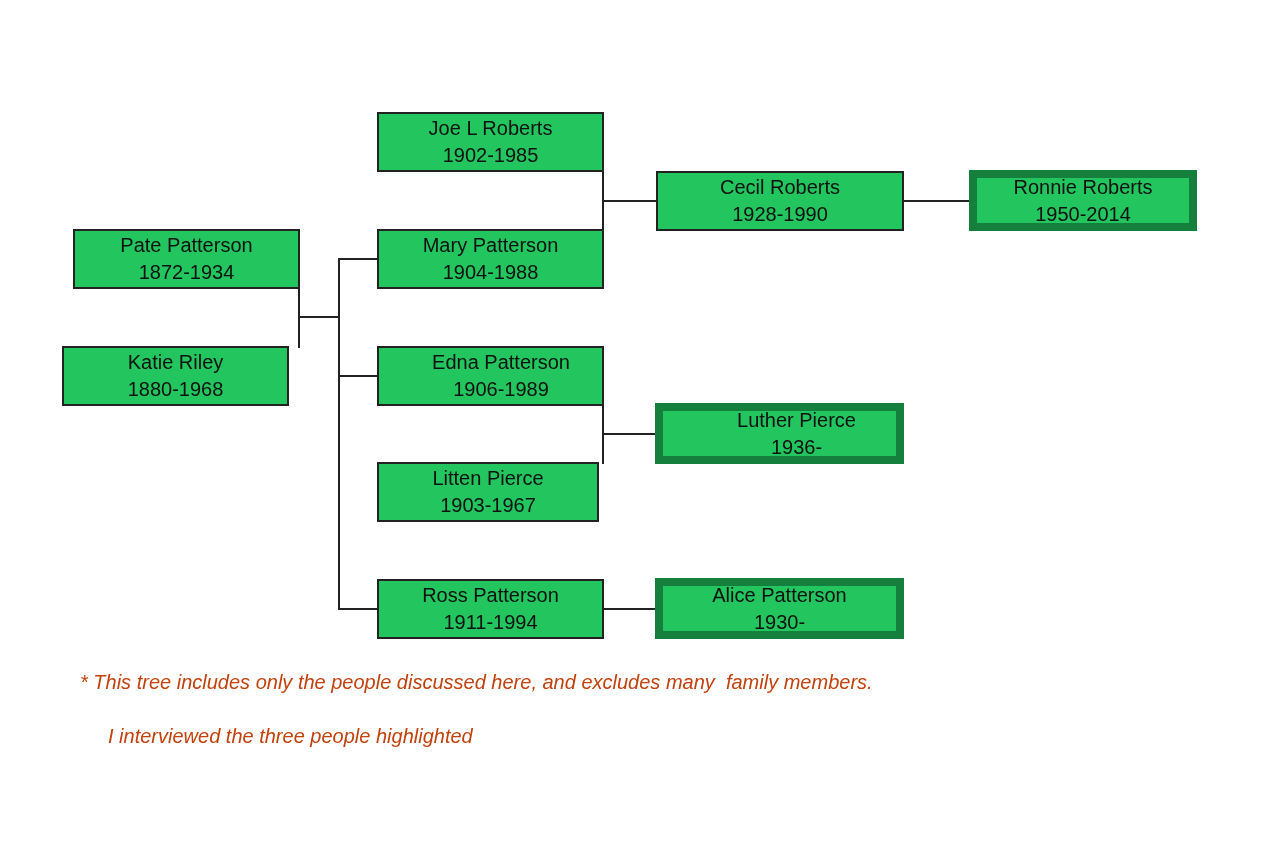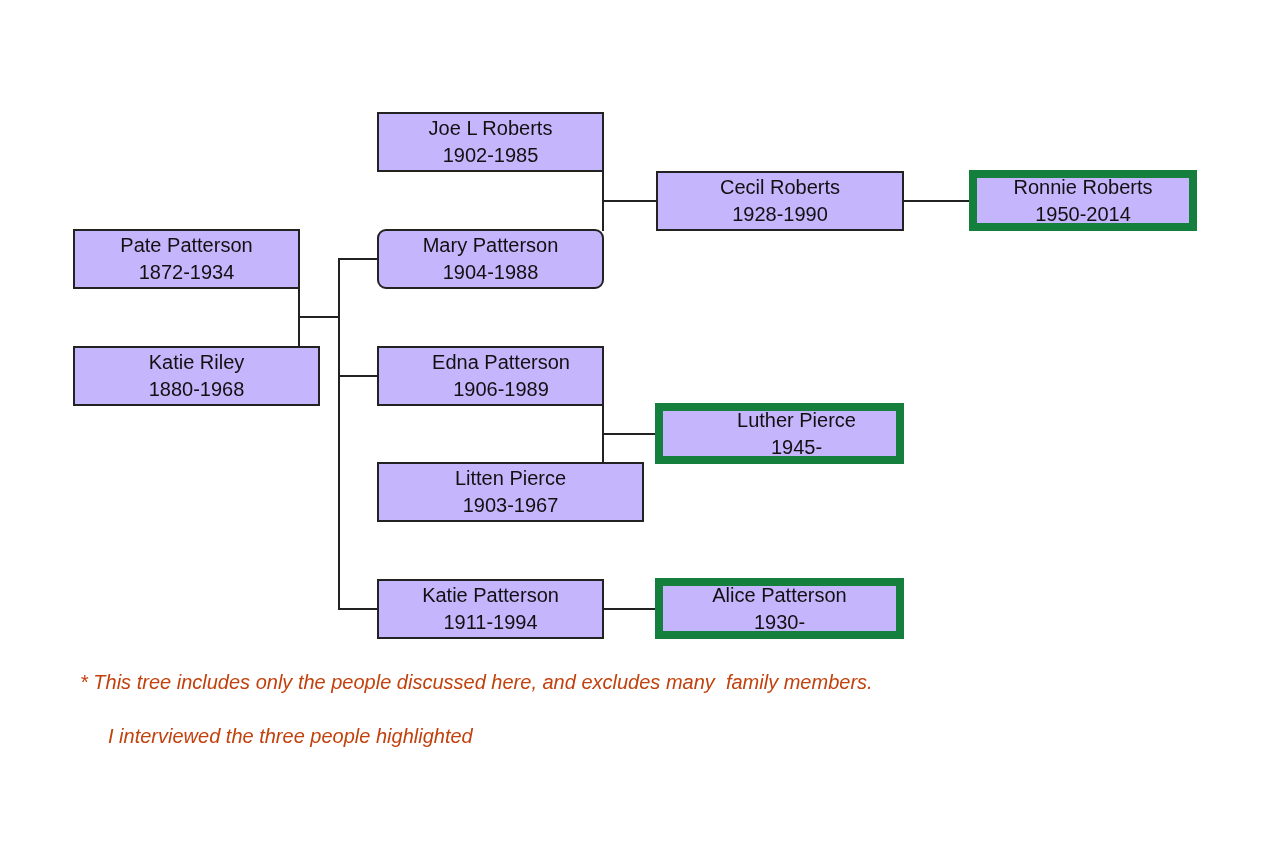--- a/index.html
+++ b/index.html
@@ -1,18 +1,18 @@
 <!DOCTYPE html>
 <html><head>
 <meta charset="utf-8">
 <style>
   html, body { margin:0; padding:0; background:#ffffff; }
   body { width:1275px; height:848px; position:relative; overflow:hidden;
          font-family:"Liberation Sans", "DejaVu Sans", sans-serif; color:#111; }
-  .box { position:absolute; box-sizing:border-box; border:2px solid #222; background:#c4b5fd;
+  .box { position:absolute; box-sizing:border-box; border:2px solid #222; background:#22c55e;
          display:flex; flex-direction:column; align-items:center; justify-content:center;
          font-size:20px; line-height:27px; text-align:center; }
   .box.hl { border:8px solid #15803d; }
   .line { position:absolute; background:#222; }
   .note { position:absolute; font-style:italic; font-size:20px; line-height:29px; color:#c2410c; }
 </style>
 </head>
 <body>
 
 <div class="line" style="left:298px;top:288px;width:2px;height:60px;"></div>
@@ -27,55 +27,55 @@
 <div class="line" style="left:903px;top:200px;width:68px;height:2px;"></div>
 
 <div class="line" style="left:602px;top:405px;width:2px;height:59px;"></div>
 <div class="line" style="left:603px;top:433px;width:54px;height:2px;"></div>
 <div class="line" style="left:603px;top:608px;width:54px;height:2px;"></div>
 
 <div class="box" style="left:73px;top:229px;width:227px;height:60px;">
   <span>Pate Patterson</span>
   <span>1872-1934</span>
 </div>
-<div class="box" style="left:73px;top:346px;width:247px;height:60px;text-align:right;">
+<div class="box" style="left:62px;top:346px;width:227px;height:60px;text-align:right;">
   <span>Katie Riley</span>
   <span>1880-1968</span>
 </div>
 <div class="box" style="left:377px;top:112px;width:227px;height:60px;">
   <span>Joe L Roberts</span>
   <span>1902-1985</span>
 </div>
-<div class="box" style="left:377px;top:229px;width:227px;height:60px;border-radius:9px;">
+<div class="box" style="left:377px;top:229px;width:227px;height:60px;">
   <span>Mary Patterson</span>
   <span>1904-1988</span>
 </div>
 <div class="box" style="left:377px;top:346px;width:227px;height:60px;padding-left:21px;">
   <span>Edna Patterson</span>
   <span>1906-1989</span>
 </div>
-<div class="box" style="left:377px;top:462px;width:267px;height:60px;">
+<div class="box" style="left:377px;top:462px;width:222px;height:60px;">
   <span>Litten Pierce</span>
   <span>1903-1967</span>
 </div>
 <div class="box" style="left:377px;top:579px;width:227px;height:60px;">
-  <span>Katie Patterson</span>
+  <span>Ross Patterson</span>
   <span>1911-1994</span>
 </div>
 <div class="box" style="left:656px;top:171px;width:248px;height:60px;">
   <span>Cecil Roberts</span>
   <span>1928-1990</span>
 </div>
 <div class="box hl" style="left:969px;top:170px;width:228px;height:61px;">
   <span>Ronnie Roberts</span>
   <span>1950-2014</span>
 </div>
 <div class="box hl" style="left:655px;top:403px;width:249px;height:61px;padding-left:34px;">
   <span>Luther Pierce</span>
-  <span>1945-</span>
+  <span>1936-</span>
 </div>
 <div class="box hl" style="left:655px;top:578px;width:249px;height:61px;">
   <span>Alice Patterson</span>
   <span>1930-</span>
 </div>
 
 <div class="note" style="left:80px;top:668px;white-space:pre;">* This tree includes only the people discussed here, and excludes many  family members.</div>
 <div class="note" style="left:96px;top:722px;white-space:pre;margin-left:12px;">I interviewed the three people highlighted</div>
 
 </body></html>

